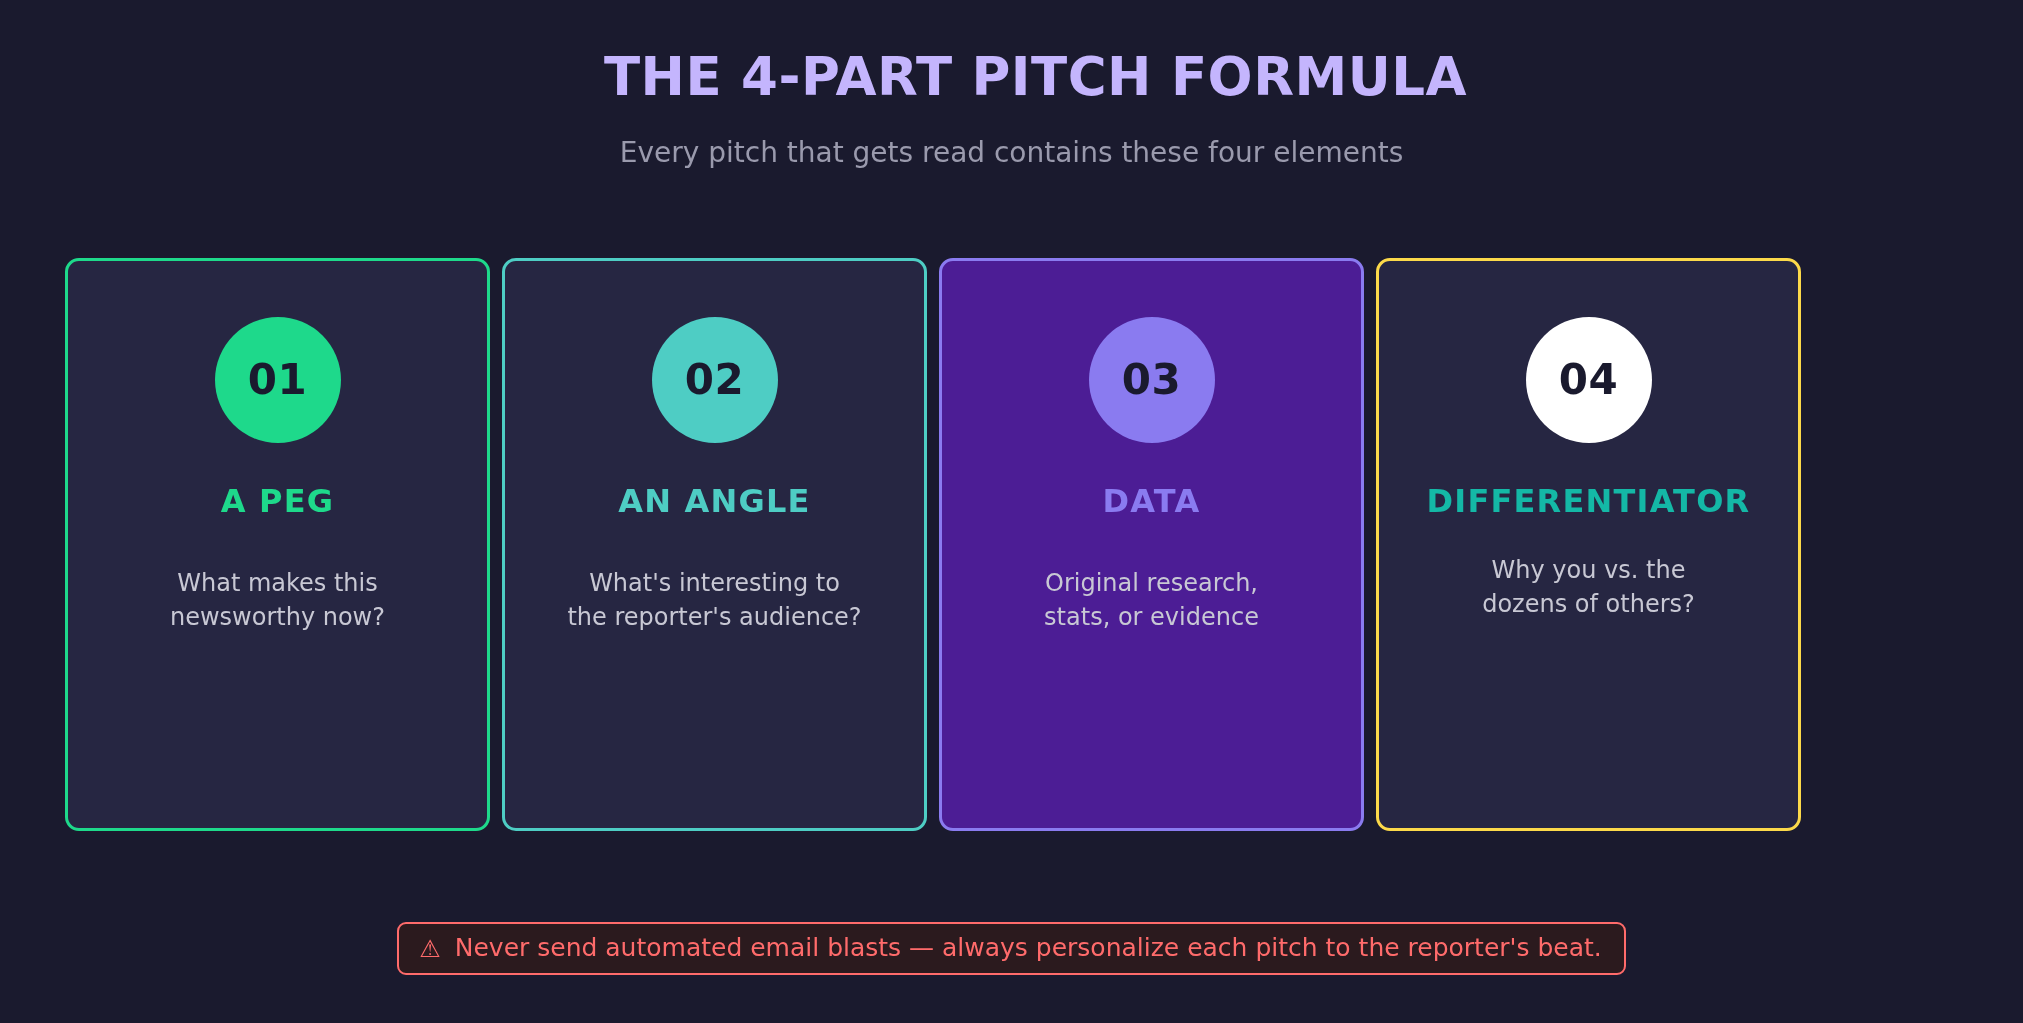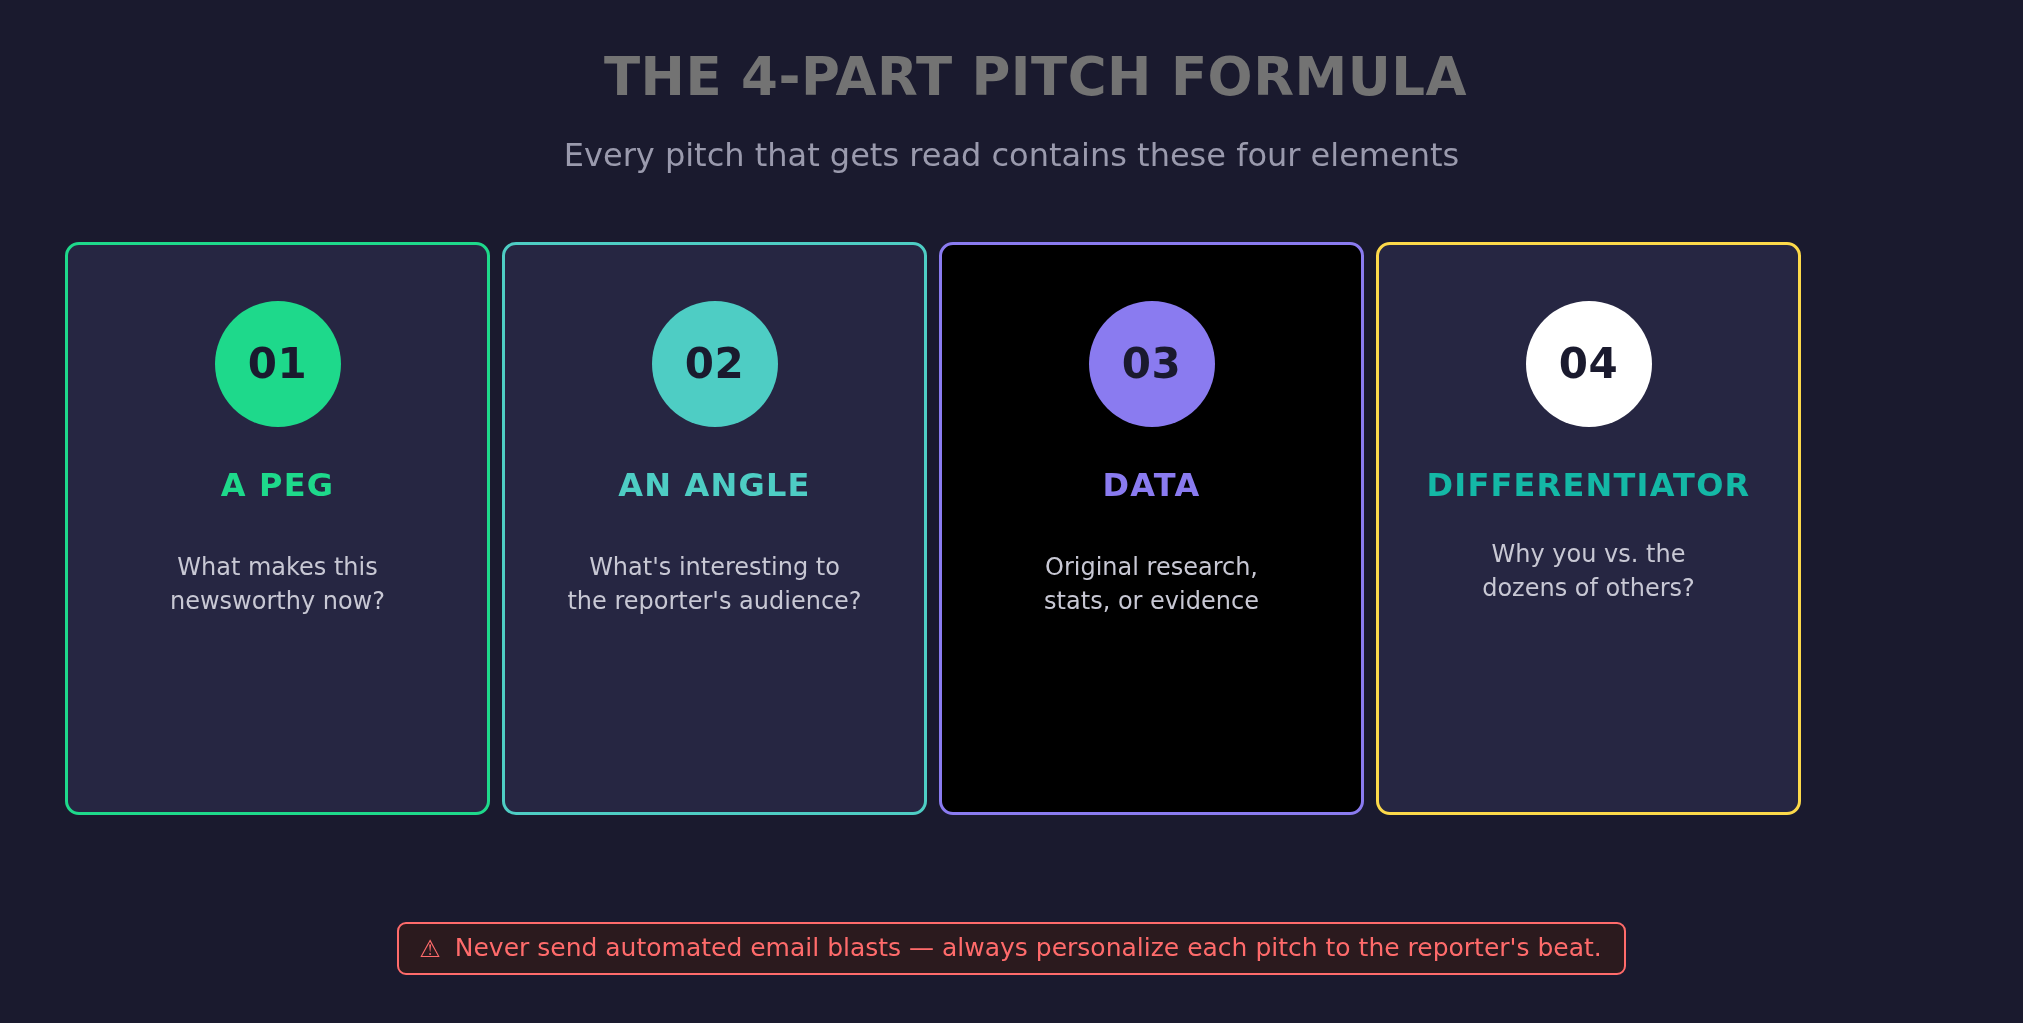--- a/index.html
+++ b/index.html
@@ -35,31 +35,31 @@
   .page-title {
     font-size: 53px;
     font-weight: bold;
     color: #ffffff;
     letter-spacing: 0.5px;
     line-height: 1.1;
   }
 
   .page-subtitle {
     margin-top: 30px;
-    font-size: 32px;
+    font-size: 28px;
     font-weight: normal;
     color: #9a9aad;
     line-height: 1.2;
   }
 
   
   .cards-row {
     position: absolute;
     left: 65px;
-    top: 242px;
+    top: 258px;
     width: 1736px;
     height: 573px;
     display: flex;
     gap: 12px;
   }
 
   .card {
     flex: 1 1 0;
     background: #262642;
     border: 3px solid #888;
@@ -141,21 +141,21 @@
     line-height: 1.25;
     white-space: nowrap;
   }
 </style>
 </head>
 <body style="background: rgb(26, 26, 46);">
 
 <div class="slide">
 
   <div class="header">
-    <h1 class="page-title" style="color: #737373; padding-left: 48px;">THE 4-PART PITCH FORMULA</h1>
+    <h1 class="page-title" style="color: #c4b5fd; padding-left: 48px;">THE 4-PART PITCH FORMULA</h1>
     <p class="page-subtitle" style="color: rgb(154, 154, 173);">Every pitch that gets read contains these four elements</p>
   </div>
 
   <div class="cards-row">
 
     <div class="card" style="border-color: rgb(30, 217, 139); background: rgb(38, 38, 66);">
       <div class="card-badge" style="background: rgb(30, 217, 139);">
         <span class="card-badge-number" style="color: rgb(26, 26, 46);">01</span>
       </div>
       <div class="card-title" style="color: rgb(30, 217, 139);">A PEG</div>
@@ -165,21 +165,21 @@
 
     <div class="card" style="border-color: rgb(78, 205, 196); background: rgb(38, 38, 66);">
       <div class="card-badge" style="background: rgb(78, 205, 196); justify-content: center;">
         <span class="card-badge-number" style="color: rgb(26, 26, 46);">02</span>
       </div>
       <div class="card-title" style="color: rgb(78, 205, 196);">AN ANGLE</div>
       <div class="card-desc" style="color: rgb(200, 200, 212);">What's interesting to
 the reporter's audience?</div>
     </div>
 
-    <div class="card" style="border-color: rgb(138, 123, 240); background: #000000;">
+    <div class="card" style="border-color: rgb(138, 123, 240); background: #4c1d95;">
       <div class="card-badge" style="background: rgb(138, 123, 240);">
         <span class="card-badge-number" style="color: rgb(26, 26, 46);">03</span>
       </div>
       <div class="card-title" style="color: rgb(138, 123, 240);">DATA</div>
       <div class="card-desc" style="color: rgb(200, 200, 212);">Original research,
 stats, or evidence</div>
     </div>
 
     <div class="card" style="border-color: rgb(252, 217, 74); background: rgb(38, 38, 66);">
       <div class="card-badge" style="background: #ffffff;">

